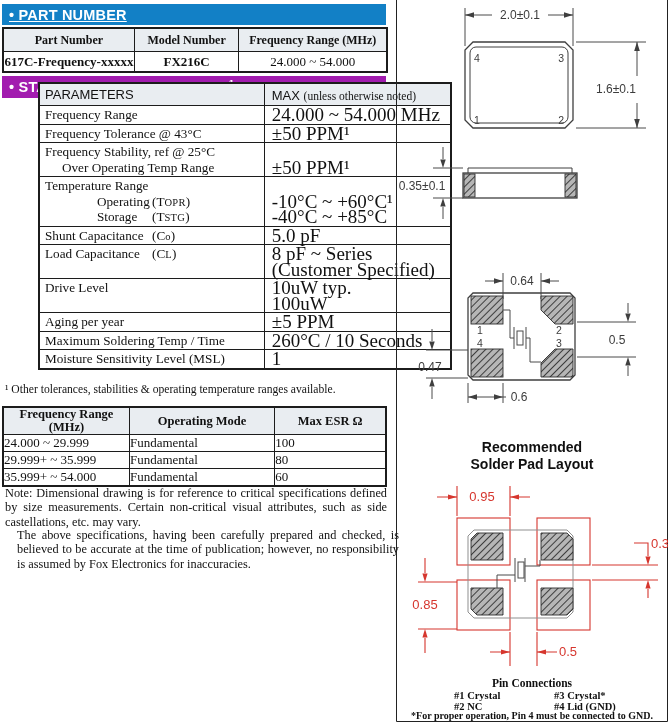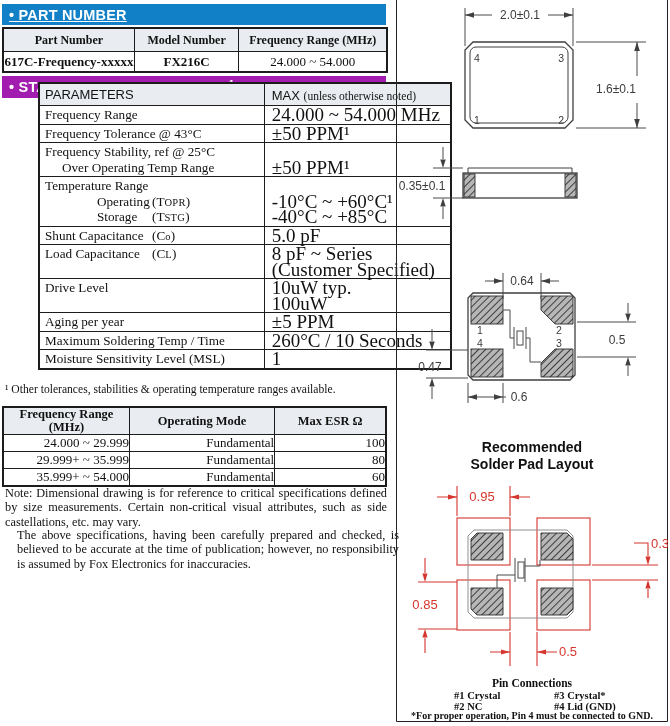--- a/index.html
+++ b/index.html
@@ -32,21 +32,21 @@
   .pl.i1{padding-left:22px;}
   .pl.i2{padding-left:57px;}
   .code{position:absolute;left:112px;top:0;}
   .code small{font-size:10.5px;letter-spacing:.3px;}
   .vl{line-height:15.5px;font-size:19px;padding-left:7px;white-space:nowrap;}
   
   #esr-table{left:2px;top:406px;width:385px;}
   #esr-table th{height:26px;vertical-align:middle;text-align:center;
         font-size:12.5px;font-weight:bold;background:#e9edf1;}
   #esr-table th div{line-height:13px;}
-  #esr-table td{height:16px;vertical-align:middle;text-align:right;font-size:13px;}
+  #esr-table td{height:16px;vertical-align:middle;text-align:left;font-size:13px;}
   .footnote{position:absolute;left:5px;top:383px;width:380px;font-size:11.6px;}
   .notepara{position:absolute;left:5px;width:382px;font-size:12.3px;line-height:14.4px;text-align:justify;}
   #note1{top:486px;}
   #note2{top:528px;margin-left:12px;}
   
   #panel{position:absolute;left:396px;top:0;}
   .dl{stroke:#4a4a4a;stroke-width:1;fill:none;}
   .pk{stroke:#3f3f3f;stroke-width:1.3;fill:none;}
   .thin{stroke-width:1;}
   .ar{fill:#3f3f3f;stroke:none;}

